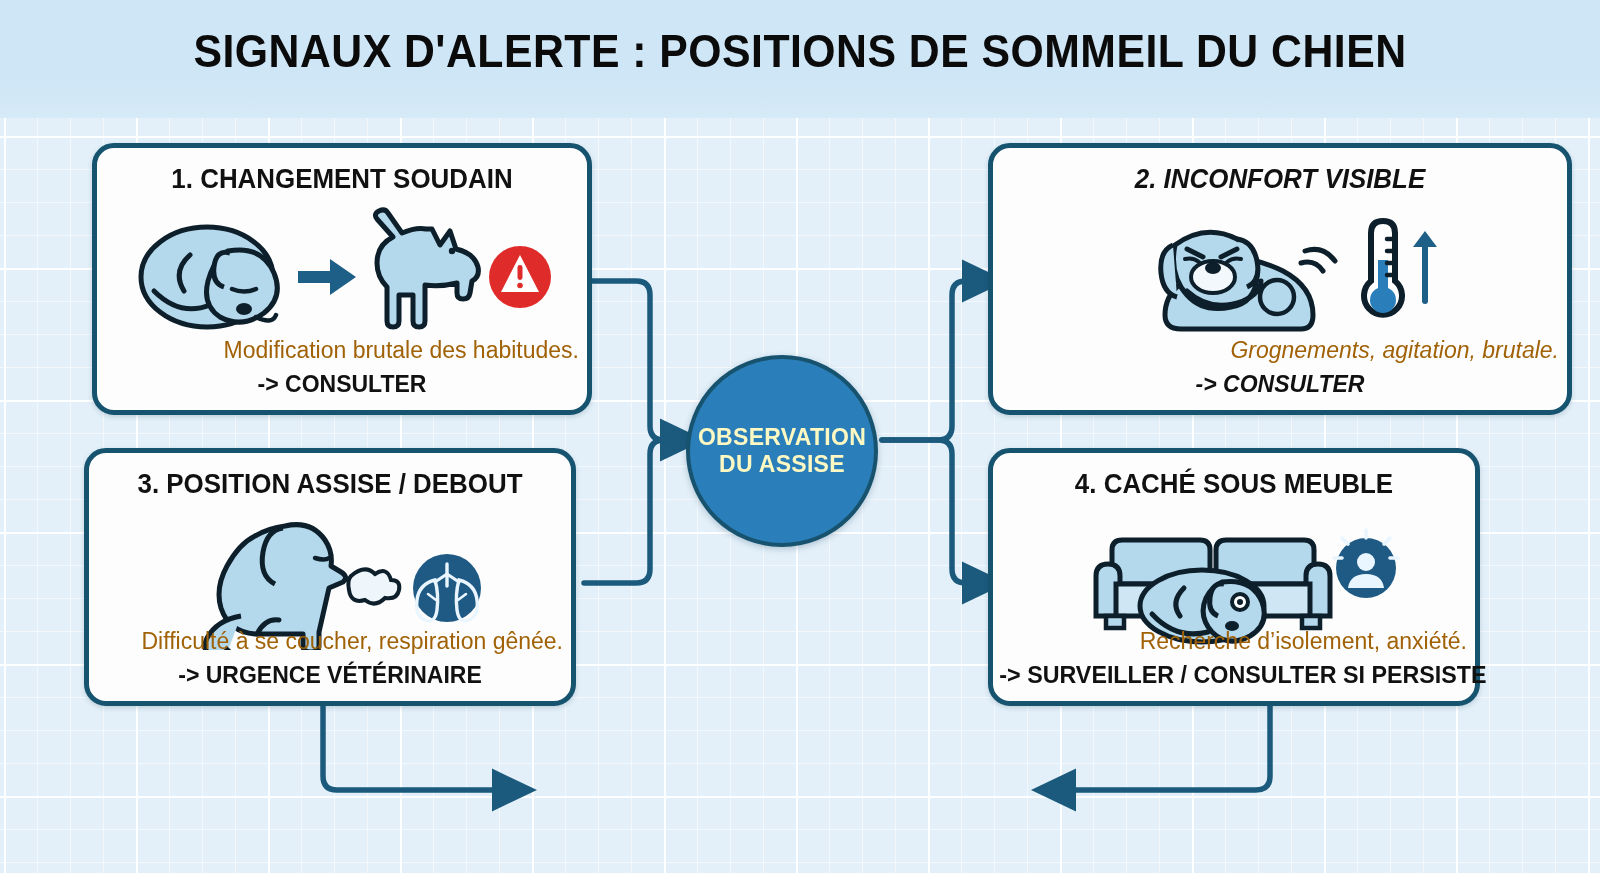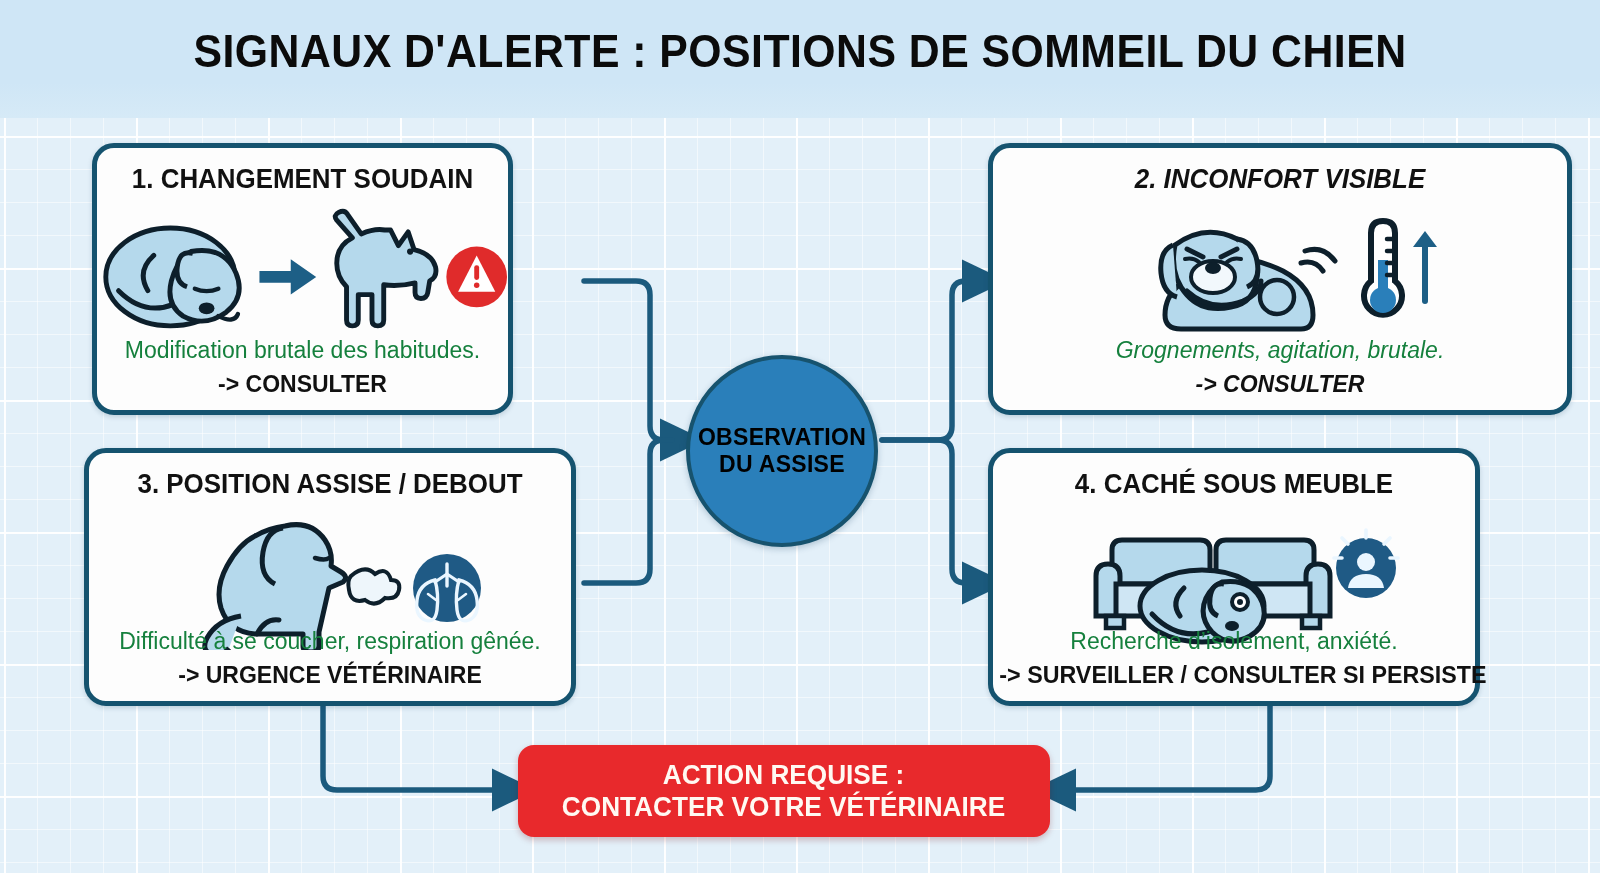--- a/index.html
+++ b/index.html
@@ -45,43 +45,43 @@
   .card-title{
     position:absolute;left:0;right:0;top:16px;text-align:center;
     font-size:27px;font-weight:bold;color:#111;white-space:nowrap;
     transform:scaleX(.96);
   }
   .card-art{
     position:absolute;left:0;right:0;top:52px;height:150px;
     display:flex;align-items:center;justify-content:center;gap:14px;
   }
   .card-desc{
-    position:absolute;left:8px;right:8px;bottom:46px;text-align:center;
-    font-size:23px;color:#15803d;white-space:nowrap;
+    position:absolute;left:8px;right:8px;bottom:46px;text-align:right;
+    font-size:23px;color:#a16207;white-space:nowrap;
   }
   .card-action{
     position:absolute;left:4px;right:4px;bottom:12px;text-align:center;
     font-size:23px;font-weight:bold;color:#111;white-space:nowrap;
   }
   .card-action.wide{font-size:23.5px;transform:scaleX(.99);}
 
-  #card-1{left:92px;top:143px;width:421px;height:272px;}
+  #card-1{left:92px;top:143px;width:500px;height:272px;}
   #card-2{left:988px;top:143px;width:584px;height:272px;font-style:italic;}
   #card-3{left:84px;top:448px;width:492px;height:258px;}
   #card-4{left:988px;top:448px;width:492px;height:258px;padding-left:35px;}
 
   
   #center-node{
     position:absolute;left:686px;top:355px;width:192px;height:192px;
     border-radius:50%;background:#2a7fba;border:4px solid #17536e;
     box-sizing:border-box;display:flex;align-items:center;justify-content:center;
     box-shadow:0 2px 6px rgba(15,60,95,.25);
   }
   #center-label{
-    color:#000000;font-size:23px;font-weight:bold;text-align:center;
+    color:#fef9c3;font-size:23px;font-weight:bold;text-align:center;
     line-height:1.18;letter-spacing:.3px;
   }
 
   
   #action-bar{
     position:absolute;left:518px;top:745px;width:532px;height:92px;
     background:#e8292c;border-radius:16px;
     display:flex;align-items:center;justify-content:center;
     box-shadow:0 3px 6px rgba(120,10,15,.25);
   }
@@ -250,20 +250,14 @@
     <div class="card-action wide">-&gt; SURVEILLER / CONSULTER SI PERSISTE</div>
   </div>
 
   <div id="center-node">
     <div id="center-label">
       <span>OBSERVATION</span><br>
       <span>DU ASSISE</span>
     </div>
   </div>
 
-  <div id="action-bar">
-    <div id="action-bar-label">
-      <span>ACTION REQUISE :</span><br>
-      <span>CONTACTER VOTRE VÉTÉRINAIRE</span>
-    </div>
-  </div>
 
 </div>
 
 </body></html>

